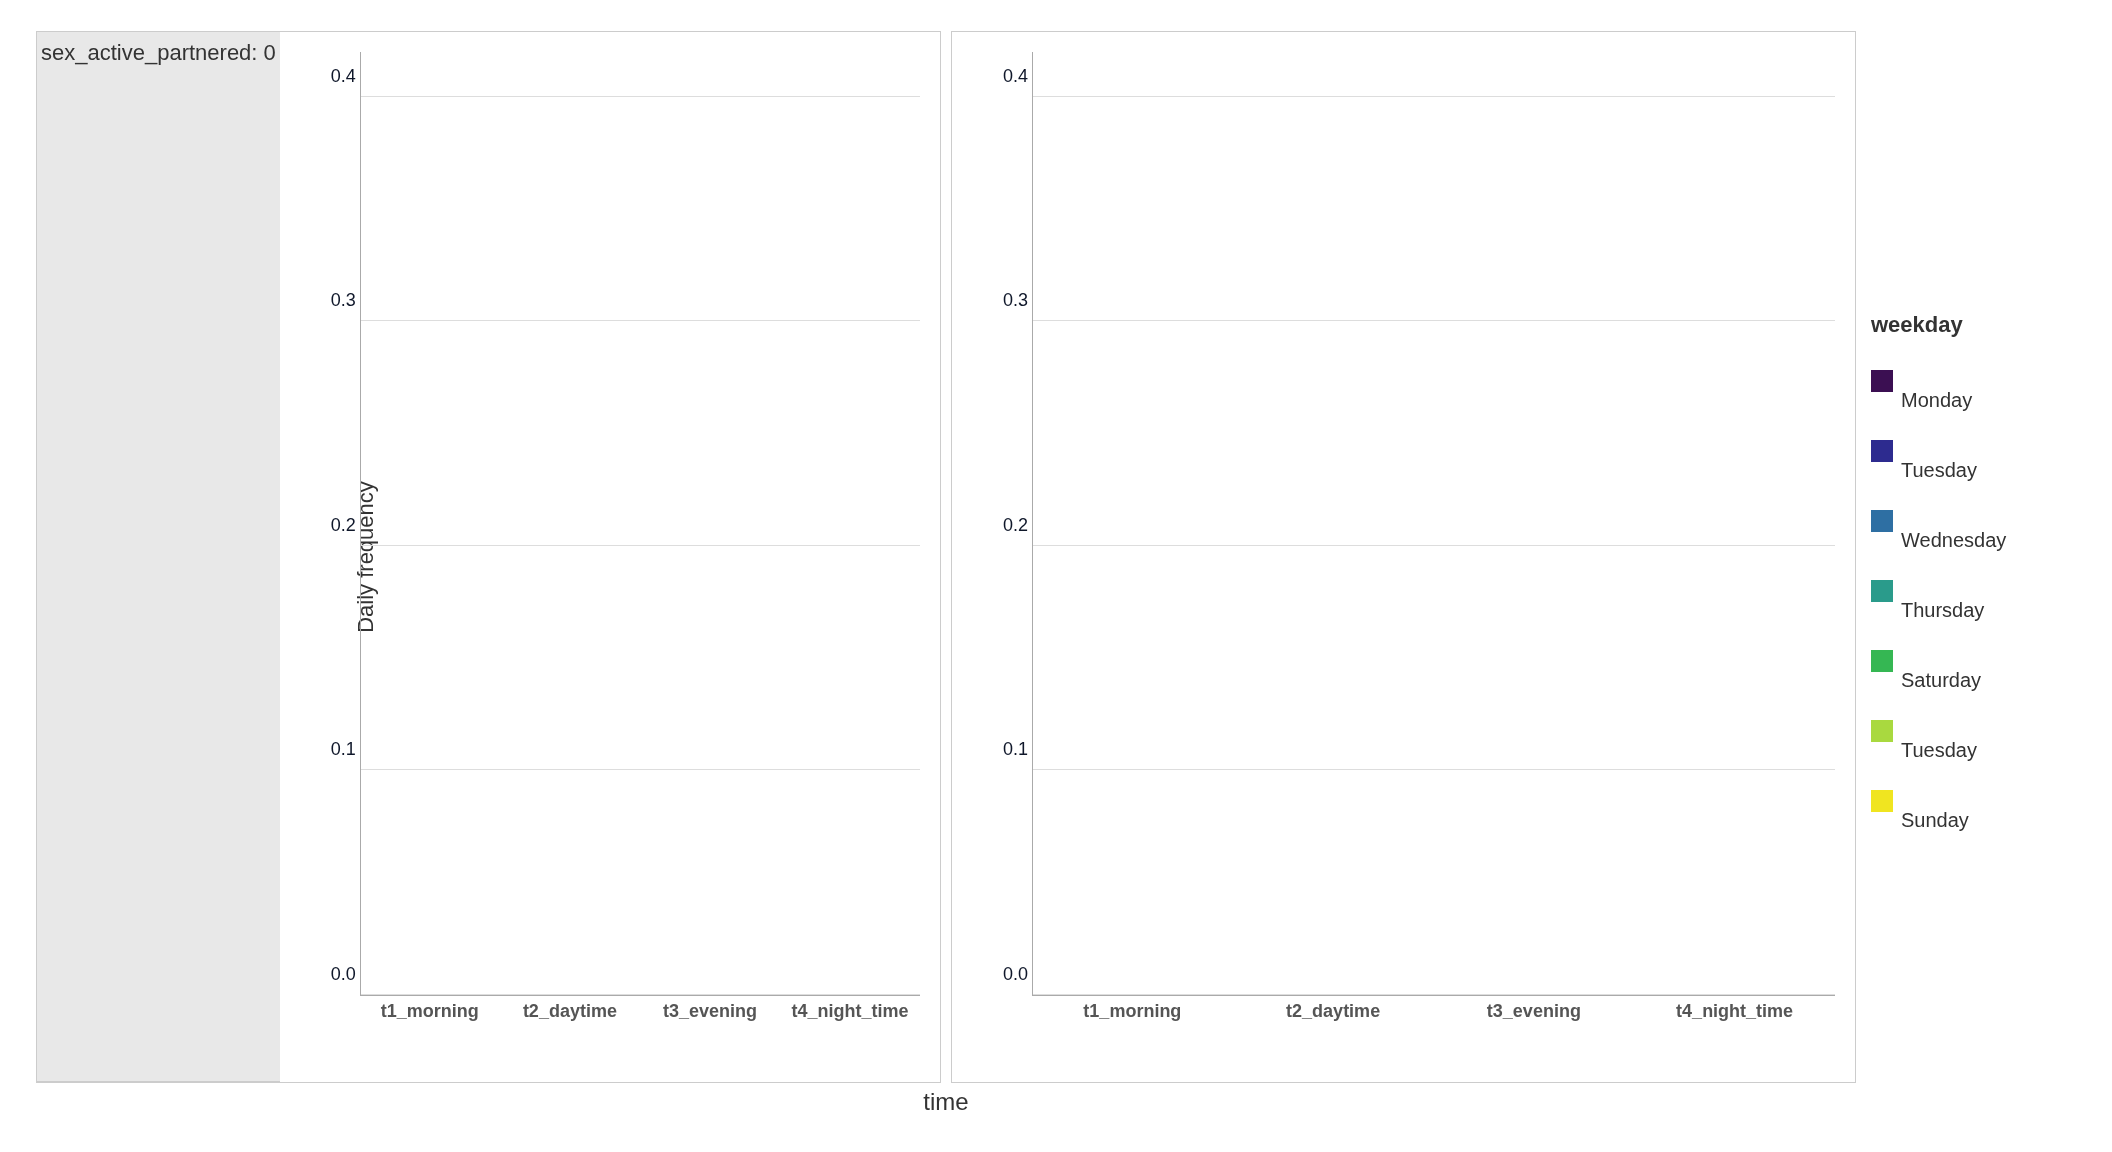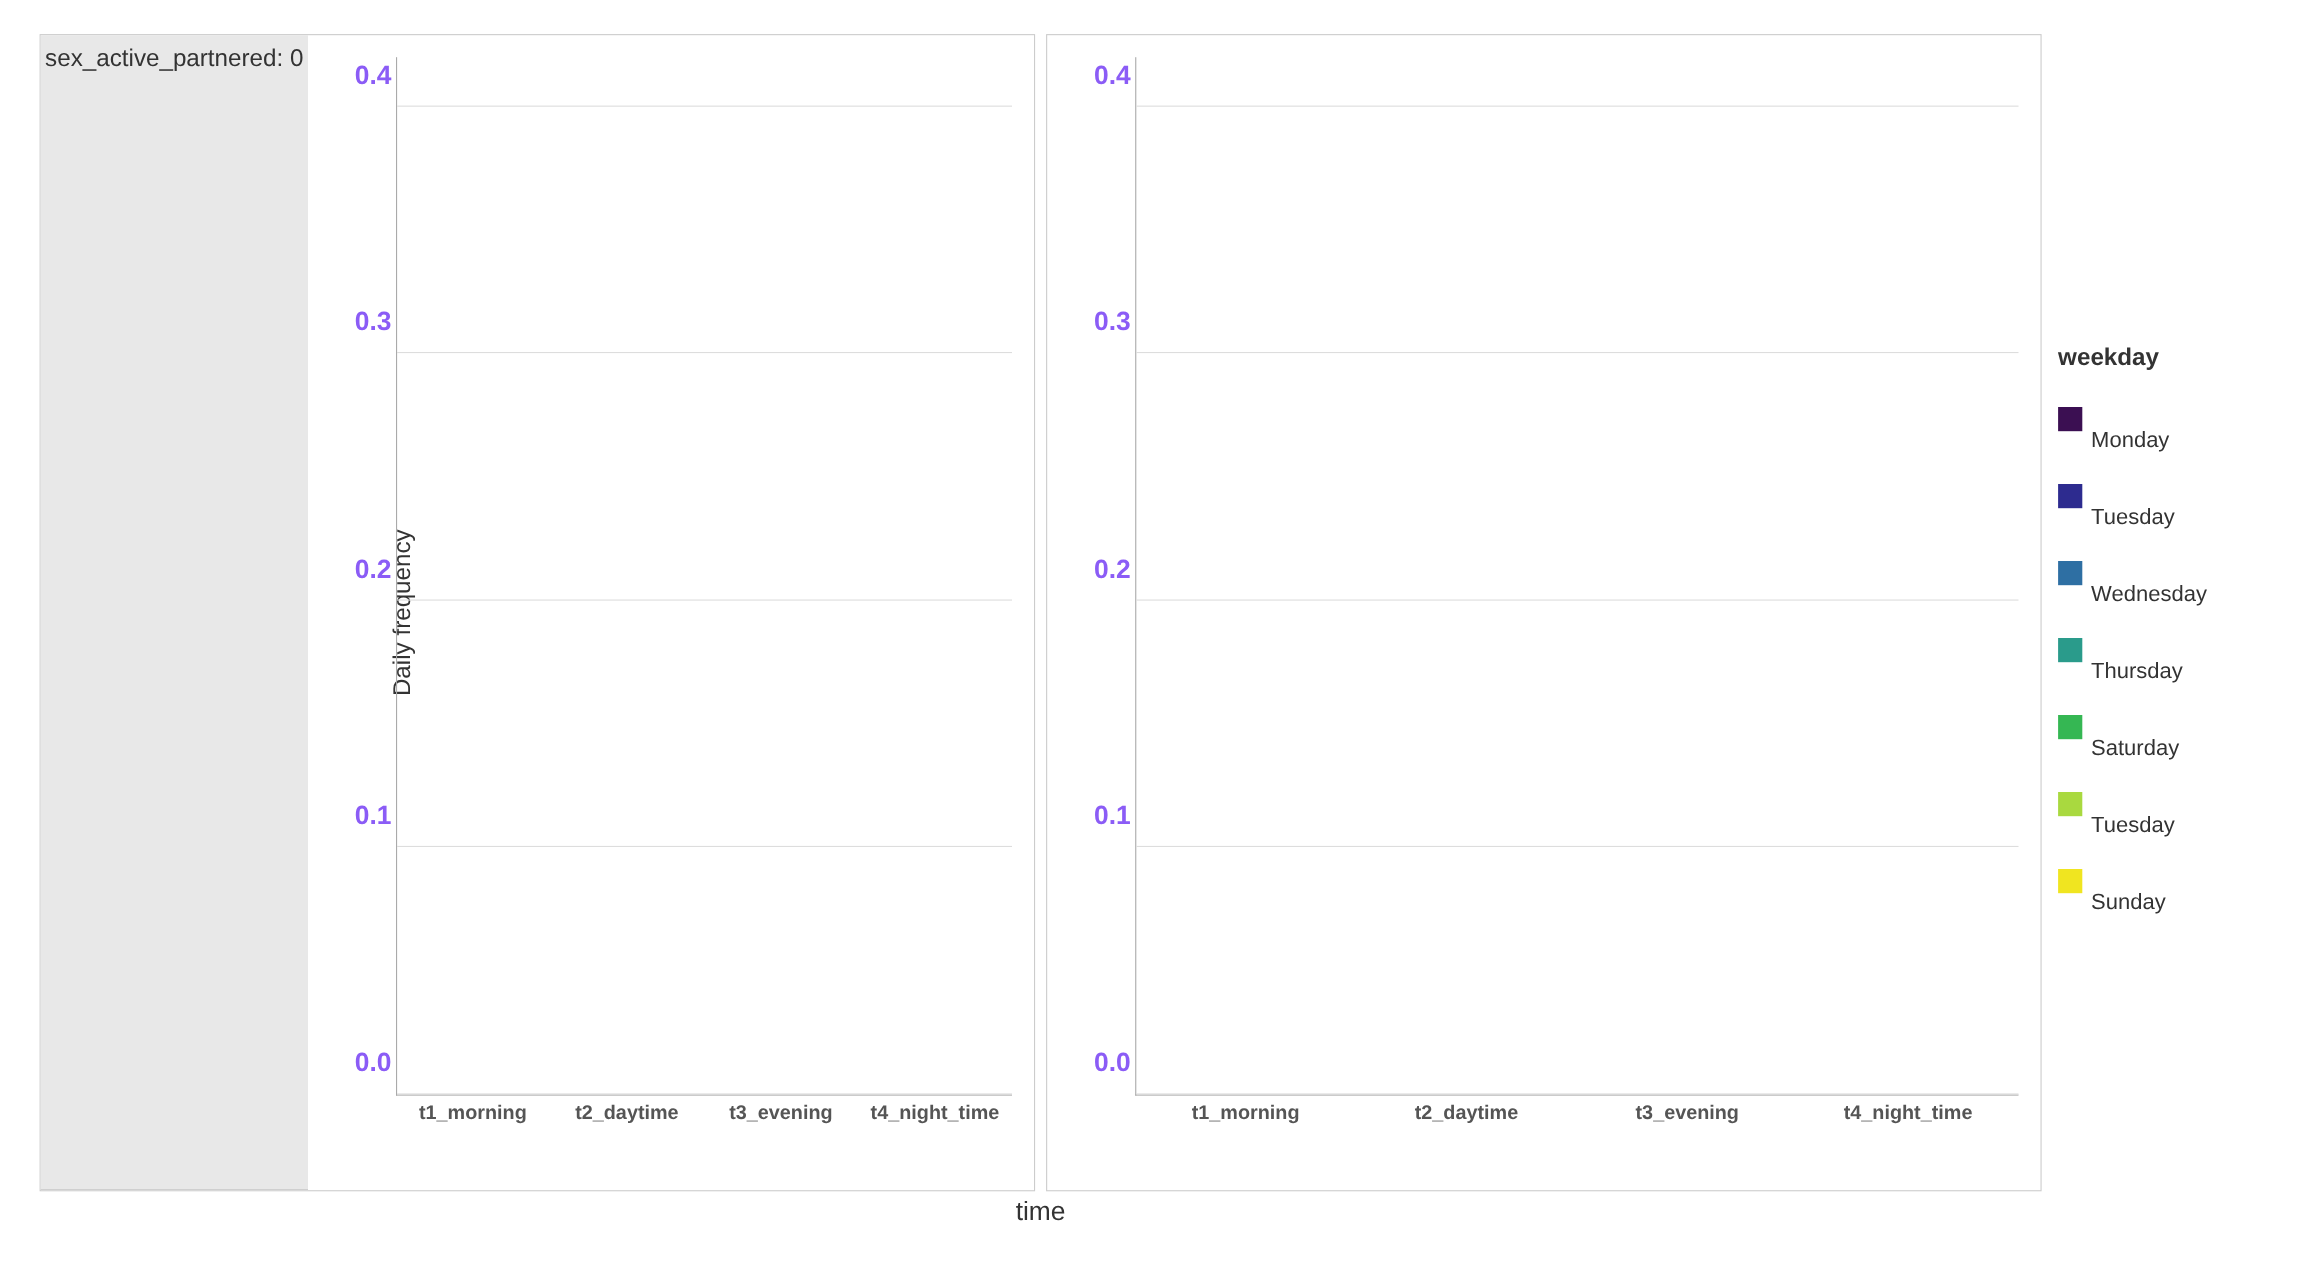--- a/index.html
+++ b/index.html
@@ -74,24 +74,23 @@
     }
     .grid-line {
       position: absolute;
       left: 0;
       right: 0;
       border-top: 1px solid #dddddd;
     }
     .y-tick-label {
       position: absolute;
       right: calc(100% + 5px);
-      font-size: 24px;
-      color: #8b5cf6;
+      font-size: 18px;
+      color: #0f172a;
       transform: translateY(-50%);
-      font-weight: bold;
     }
     .bars-groups {
       position: absolute;
       bottom: 0;
       left: 0;
       right: 0;
       top: 0;
       display: flex;
       align-items: flex-end;
       padding: 0 10px;

